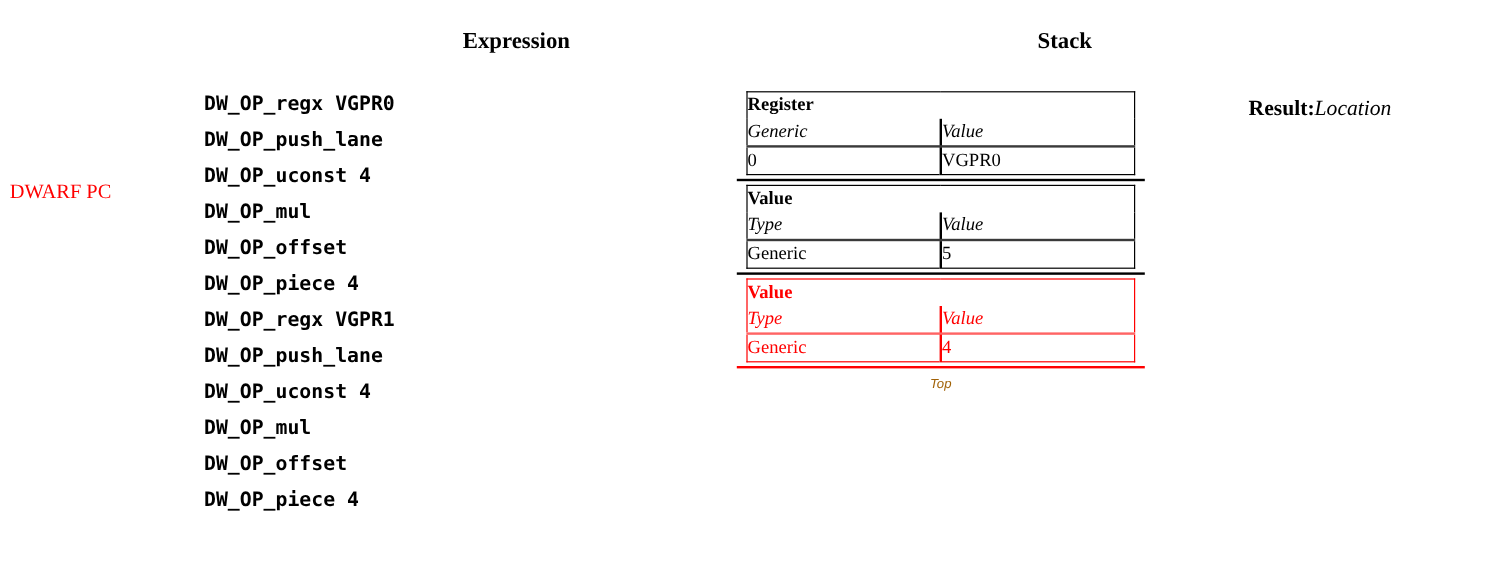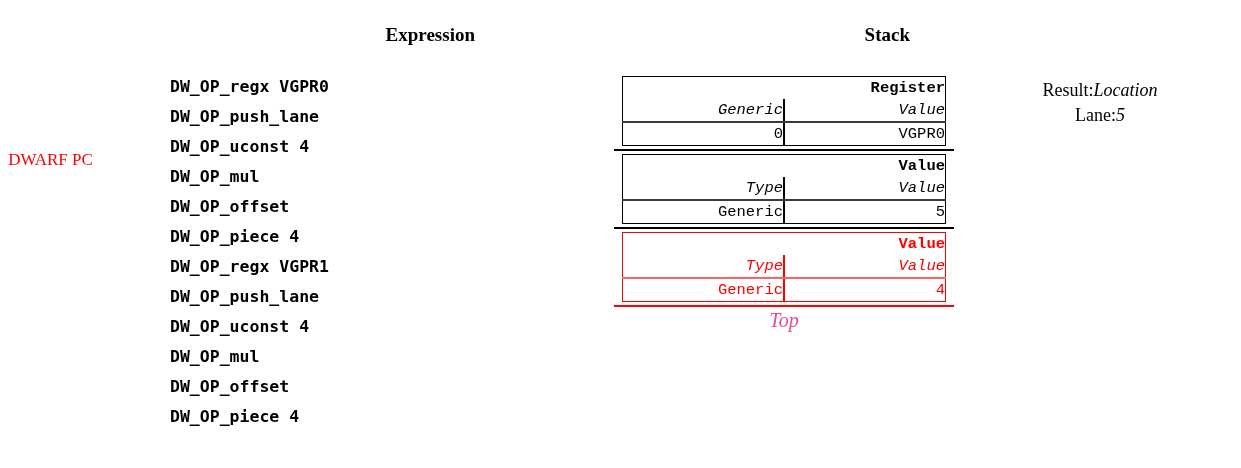--- a/index.html
+++ b/index.html
@@ -111,22 +111,22 @@
   table.stack-table {
     width: 324px;
     border-collapse: collapse;
     table-layout: fixed;
     border: 1.5px solid #000000;
     background: #ffffff;
   }
   table.stack-table td {
     padding: 0;
     margin: 0;
-    text-align: right;
-    font-family: Liberation Mono, monospace;
+    text-align: left;
+    font-family: Liberation Serif, serif;
     font-size: 15.5px;
     height: 22px;
     line-height: 22px;
     color: #000000;
   }
   td.frame-title {
     font-weight: bold;
     font-size: 16px;
   }
   td.sub-head {
@@ -165,25 +165,25 @@
   }
   table.stack-table.highlight tr.sub-head-row td {
     border-bottom-color: #ff6464;
   }
   .frame-separator.red {
     border-top-color: #ff0000;
   }
   #stack-top-label {
     width: 324px;
     text-align: center;
-    font-family: Liberation Serif, serif;
+    font-family: Liberation Sans, sans-serif;
     font-style: italic;
-    font-size: 20px;
+    font-size: 11px;
     line-height: 20px;
-    color: #ec4899;
+    color: #a16207;
     margin-top: 2px;
   }
 
   
   #context-column {
     position: absolute;
     left: 1000px;
     top: 0;
     width: 241px;
     height: 468px;
@@ -200,21 +200,21 @@
     width: 200px;
     text-align: center;
   }
   .context-row {
     font-family: "Liberation Serif", serif;
     font-size: 18px;
     line-height: 25px;
     white-space: nowrap;
   }
   .context-key {
-    font-weight: normal;
+    font-weight: bold;
   }
   .context-val {
     font-style: italic;
   }
 </style>
 </head>
 <body>
 
 <div id="expression-column">
 
@@ -314,18 +314,15 @@
   </div>
 </div>
 
 <div id="context-column">
 
 
   <div id="context-entries">
     <div class="context-row">
       <span class="context-key">Result:</span><span class="context-val">Location</span>
     </div>
-    <div class="context-row">
-      <span class="context-key">Lane:</span><span class="context-val">5</span>
-    </div>
   </div>
 
 </div>
 
 </body></html>

